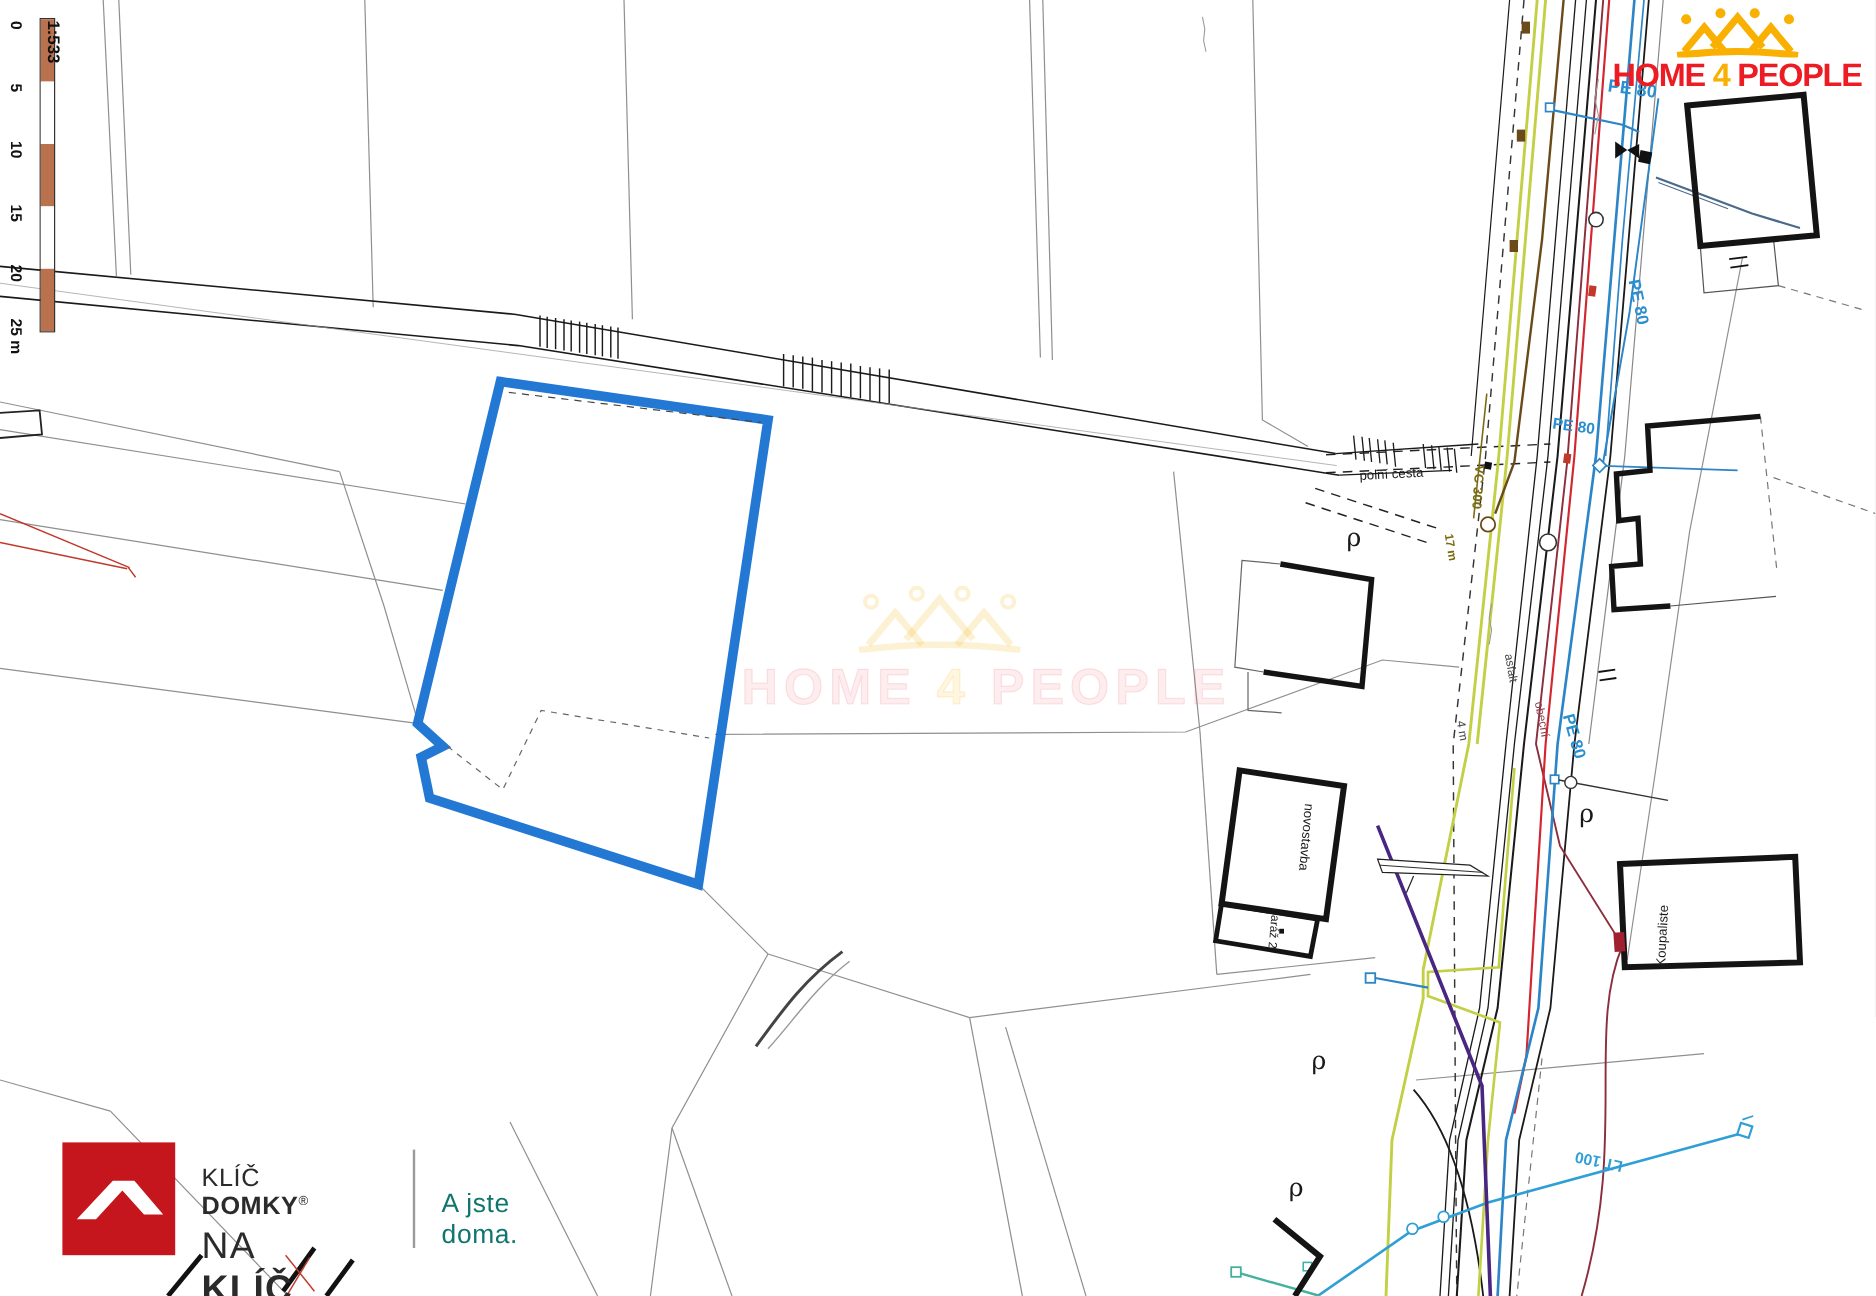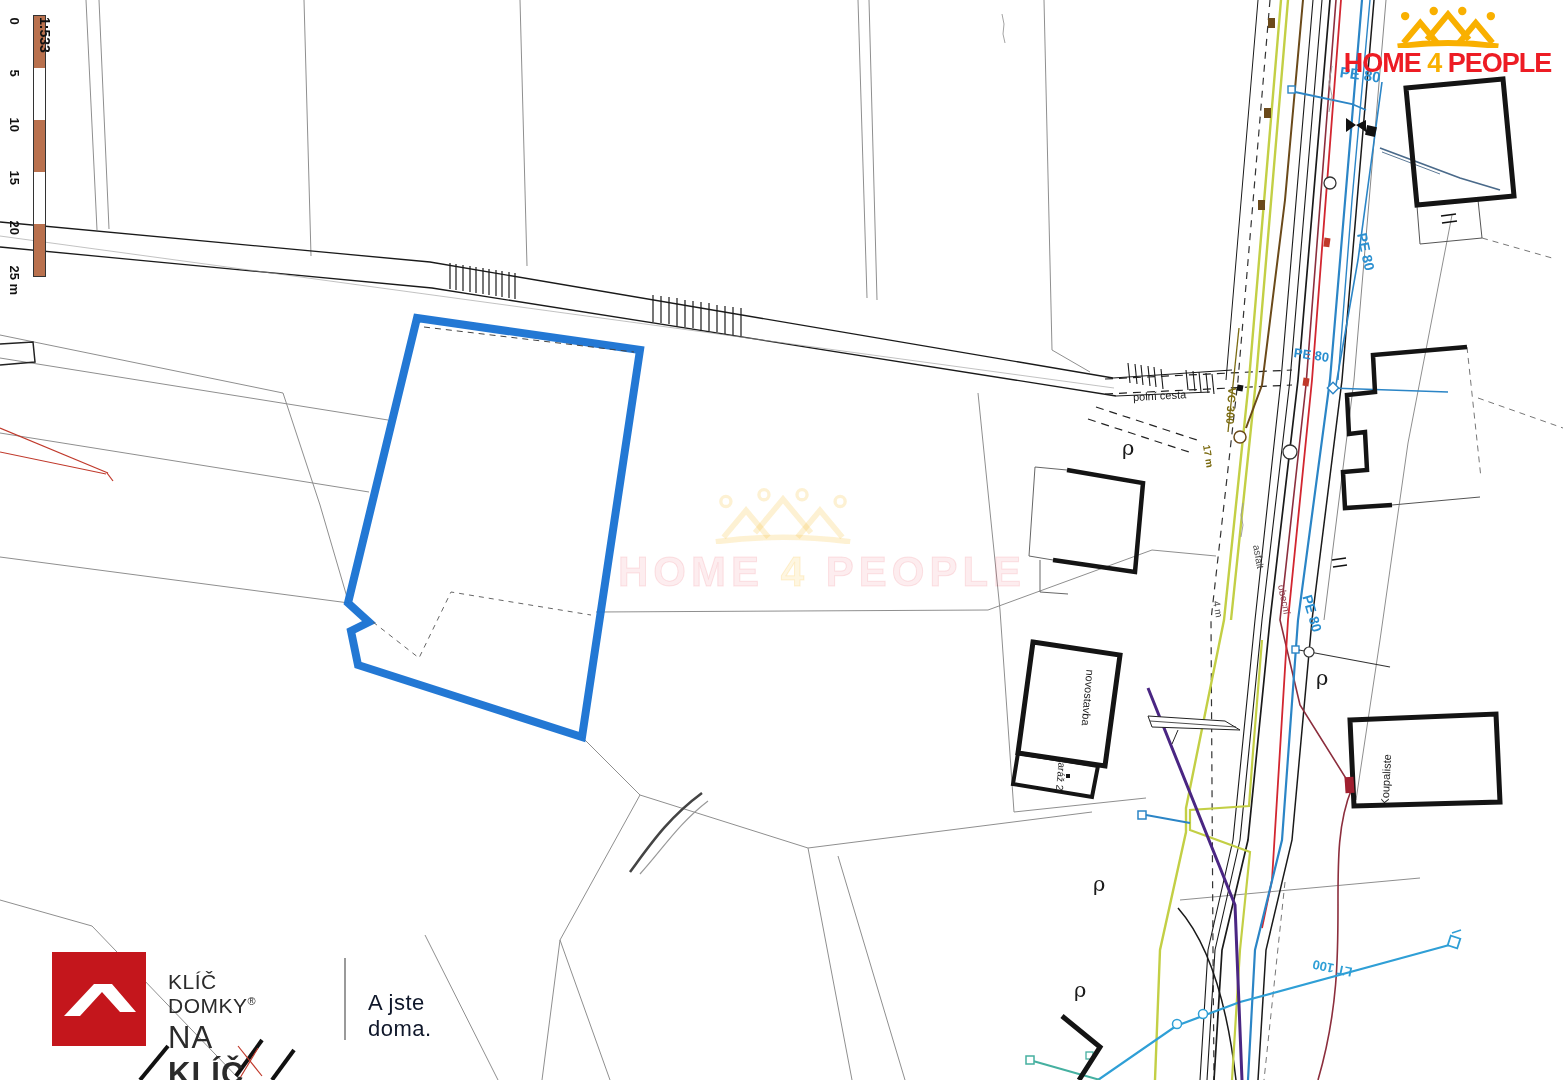--- a/index.html
+++ b/index.html
@@ -29,26 +29,26 @@
   
   #watermark{position:absolute;left:618px;top:488px;width:330px;text-align:center;pointer-events:none;}
   #watermark .words{font-size:42px;font-weight:800;letter-spacing:5px;white-space:nowrap;}
   #watermark .wm-red{color:rgba(235,80,95,0.10);-webkit-text-stroke:1px rgba(235,80,95,0.14);}
   #watermark .wm-yellow{color:rgba(246,180,10,0.12);-webkit-text-stroke:1px rgba(246,180,10,0.16);}
   
   #footer-logo{position:absolute;left:52px;top:952px;height:96px;}
   #flogo-box{position:absolute;left:0;top:0;width:94px;height:94px;background:#c4161c;}
   #flogo-text{position:absolute;left:116px;top:18px;color:#2b2b2b;}
   .fl-line1{font-size:21px;letter-spacing:0.5px;}
-  .fl-line1 .bold{font-weight:normal;text-align:right;}
+  .fl-line1 .bold{font-weight:bold;text-align:right;}
   .fl-reg{font-size:11px;vertical-align:super;}
   .fl-line2{font-size:31px;letter-spacing:1px;margin-top:2px;}
   .fl-line2 .bold{font-weight:bold;}
   #flogo-divider{position:absolute;left:292px;top:6px;width:2px;height:82px;background:#9a9a9a;}
-  #flogo-tagline{position:absolute;left:316px;top:38px;font-size:22px;color:#0f172a;letter-spacing:0.5px;}
+  #flogo-tagline{position:absolute;left:316px;top:38px;font-size:22px;color:#0f766e;letter-spacing:0.5px;}
 </style>
 </head>
 <body>
 
 <div id="canvas">
 
   <svg id="map-svg" width="1563" height="1080" viewBox="0 0 1563 1080">
 
     <g stroke="#8f8f8f" stroke-width="1" fill="none">
       <path d="M86,0 L97,230"></path>

